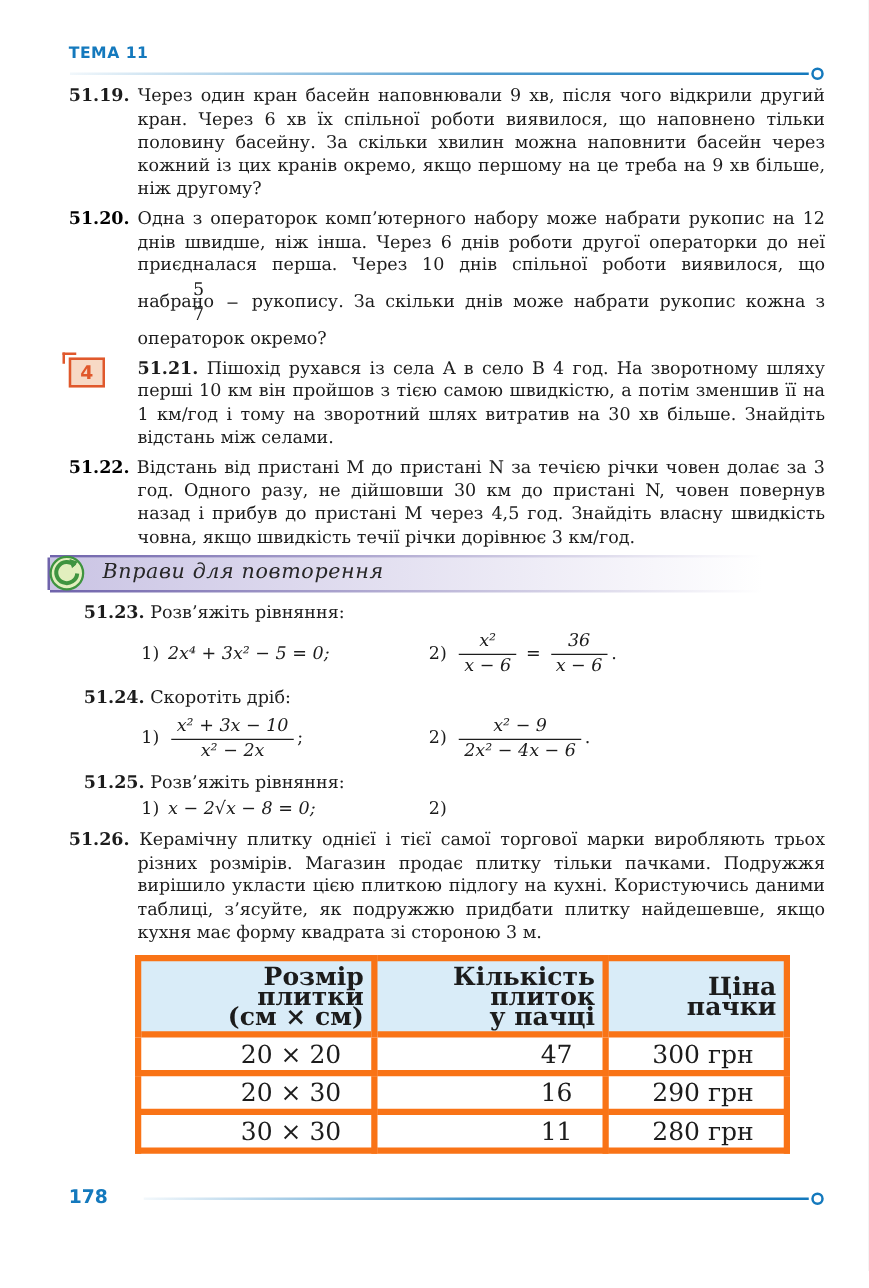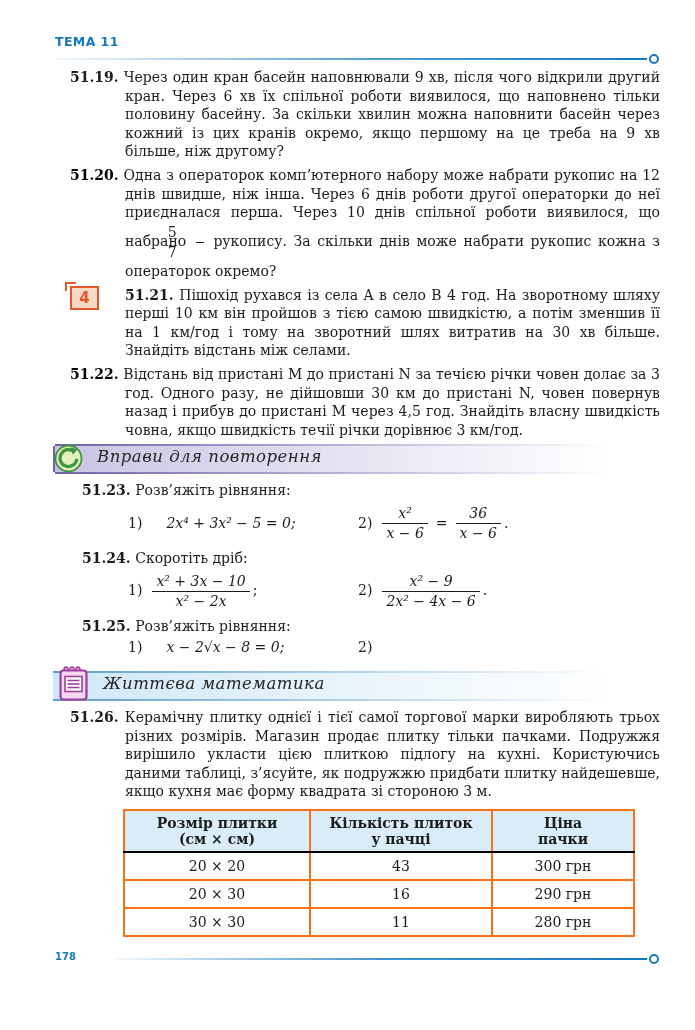--- a/index.html
+++ b/index.html
@@ -19,32 +19,32 @@
     position:absolute; top:58px; left:56px; right:48px; height:2px;
     background:linear-gradient(to right, rgba(20,121,189,.06), rgba(20,121,189,.75) 55%, #1479bd);
   }
   .top-dot {
     position:absolute; top:54px; right:36px; width:6px; height:6px;
     border:2px solid #1479bd; border-radius:50%; background:#fff;
   }
   .page-number {
     position:absolute; top:948px; left:55px;
     font-family:"DejaVu Sans","Liberation Sans",sans-serif;
-    font-size:10px; font-weight:bold; color:#1479bd;
+    font-size:15px; font-weight:bold; color:#1479bd;
   }
   .footer-rule {
     position:absolute; top:958px; left:115px; right:48px; height:2px;
     background:linear-gradient(to right, rgba(20,121,189,.05), rgba(20,121,189,.8) 50%, #1479bd);
   }
   .footer-dot {
     position:absolute; top:954px; right:36px; width:6px; height:6px;
     border:2px solid #1479bd; border-radius:50%; background:#fff;
   }
   
-  .content { position:absolute; top:68px; left:70px; right:35px; }
+  .content { position:absolute; top:68px; left:55px; right:35px; }
   .problem {
     text-align:justify; margin:0 0 5px 0;
     padding-left:55px; text-indent:-55px;
   }
   .problem.no-hang { text-indent:0; position:relative; }
   .pnum { font-weight:bold; }
   .pnum.blue { color:#000000; }
   
   .badge {
     position:absolute; left:0px; top:0px; width:25px; height:20px;
@@ -80,32 +80,32 @@
   .banner .icon { position:absolute; }
   .banner.purple .icon { left:1px; top:-2px; }
   .banner.blue .icon { left:4px; top:-9px; }
   .banner.blue { margin-top:16px; }
   
   .eq-title { margin:0 0 3px 12px; padding-left:55px; text-indent:-55px; }
   .eq-row { display:flex; align-items:center; margin:0 0 6px 58px; }
   .eq-col1 { width:230px; display:flex; align-items:center; }
   .eq-col2 { flex:1; display:flex; align-items:center; }
   .lab { margin-right:7px; }
-  .math { font-style:italic;margin-left:17px; }
+  .math { font-style:italic; }
   .frac { display:inline-block; vertical-align:middle; text-align:center; margin:2px 3px; line-height:1.15; }
   .frac .fnum { display:block; padding:0 4px 2px; border-bottom:1.4px solid #1c1c1c; }
   .frac .fden { display:block; padding:1px 4px 0; }
   .eqsign { margin:0 5px; }
   
   .tile-table {
     border-collapse:collapse; margin:8px 0 0 53px;
     border:2px solid #000;
   }
   .tile-table th, .tile-table td {
-    border:2px solid #f97316; text-align:center; font-size:14px;
+    border:5px solid #f97316; text-align:right; font-size:20px;
   }
   .tile-table th {
     background:#d9ecf8; font-weight:bold; padding:4px 6px; line-height:16px;
     border-bottom:2px solid #000;
   }
   .tile-table td { padding:3px 24px; height:20px; }
   .tile-table .c1 { width:172px; } .tile-table .c2 { width:168px; } .tile-table .c3 { width:128px; }
   .hline { display:block; }
 </style>
 </head>
@@ -184,34 +184,20 @@
     <div class="eq-row">
       <div class="eq-col1">
         <span class="lab">1)</span>
         <span class="math">x − 2√x − 8 = 0;</span>
       </div>
       <div class="eq-col2">
         <span class="lab">2)</span>
       </div>
     </div>
 
-    <div class="banner blue">
-      <div class="bg"></div>
-      <span class="icon">
-        <svg width="33" height="39" viewBox="0 0 33 39">
-          <rect x="3.5" y="6.5" width="26" height="29" rx="3" fill="#f2d7ee" stroke="#a13d9d" stroke-width="2.2"></rect>
-          <rect x="8" y="12.5" width="17" height="15" fill="#ffffff" stroke="#a13d9d" stroke-width="1.6"></rect>
-          <line x1="10.5" y1="16.5" x2="22.5" y2="16.5" stroke="#a13d9d" stroke-width="1.6"></line>
-          <line x1="10.5" y1="20" x2="22.5" y2="20" stroke="#a13d9d" stroke-width="1.6"></line>
-          <line x1="10.5" y1="23.5" x2="22.5" y2="23.5" stroke="#a13d9d" stroke-width="1.6"></line>
-          <path d="M7 6.5 c0-4.5 4-4.5 4 0 M13 6.5 c0-4.5 4-4.5 4 0 M19 6.5 c0-4.5 4-4.5 4 0" fill="none" stroke="#a13d9d" stroke-width="1.8"></path>
-        </svg>
-      </span>
-      <span class="sec-title">Життєва математика</span>
-    </div>
 
     <p class="problem"><span class="pnum">51.26.</span> <span>Керамічну плитку однієї і тієї самої торгової марки виробляють трьох різних розмірів. Магазин продає плитку тільки пачками. Подружжя вирішило укласти цією плиткою підлогу на кухні. Користуючись даними таблиці, з’ясуйте, як подружжю придбати плитку найдешевше, якщо кухня має форму квадрата зі стороною 3 м.</span></p>
 
     <table class="tile-table">
       <thead>
         <tr>
           <th class="c1">
               <span class="hline">Розмір плитки</span>
               <span class="hline">(см × см)</span>
             </th>
@@ -221,21 +207,21 @@
             </th>
           <th class="c3">
               <span class="hline">Ціна</span>
               <span class="hline">пачки</span>
             </th>
         </tr>
       </thead>
       <tbody>
         <tr>
           <td>20 × 20</td>
-          <td>43</td>
+          <td>47</td>
           <td>300 грн</td>
         </tr>
         <tr>
           <td>20 × 30</td>
           <td>16</td>
           <td>290 грн</td>
         </tr>
         <tr>
           <td>30 × 30</td>
           <td>11</td>

